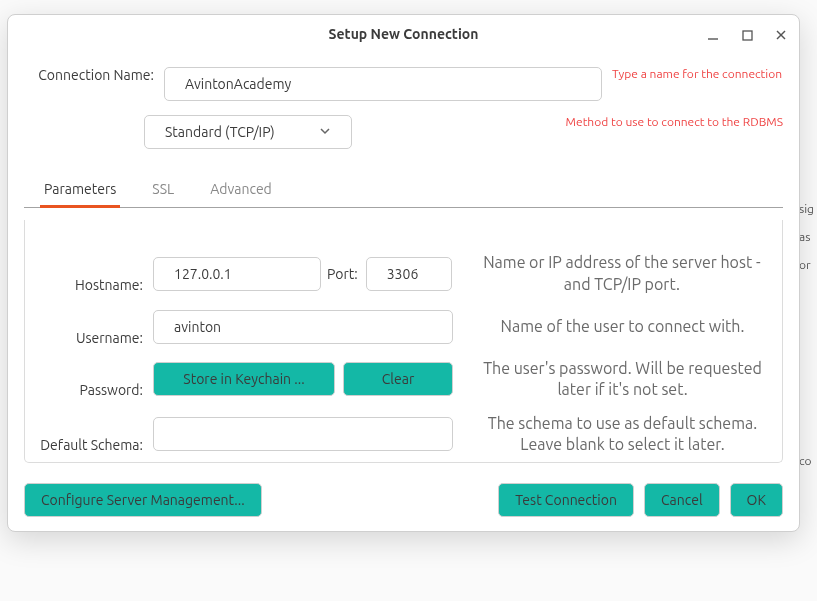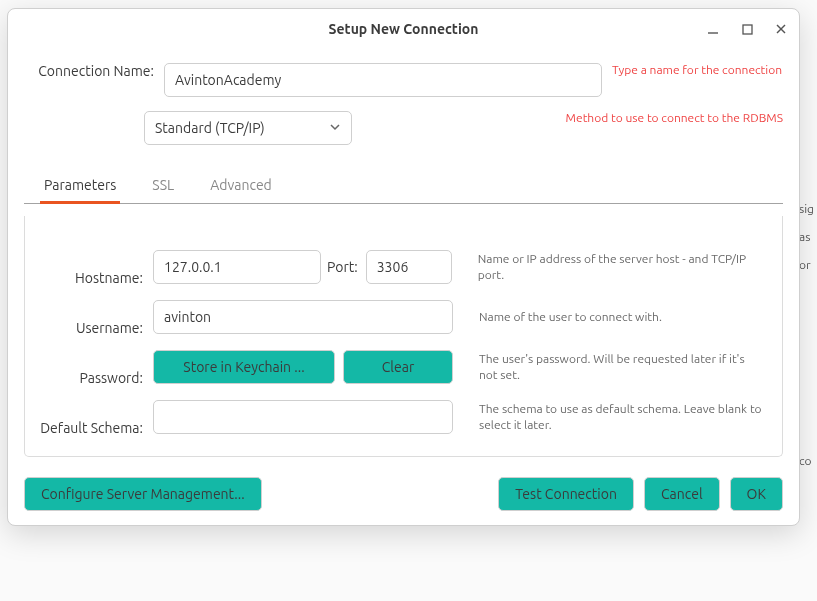--- a/index.html
+++ b/index.html
@@ -25,21 +25,21 @@
       color: #555;
       font-size: 12px;
       line-height: 28px;
       padding-top: 195px;
       overflow: hidden;
       pointer-events: none;
     }
     .dialog {
       position: absolute;
       left: 7px;
-      top: 8px;
+      top: 14px;
       width: 793px;
       height: 518px;
       background: #fff;
       border: 1px solid #cfcfcf;
       border-radius: 8px;
       box-shadow: 0 8px 30px rgba(0,0,0,0.15);
       display: flex;
       flex-direction: column;
     }
     .titlebar {
@@ -85,21 +85,21 @@
       padding-right: 10px;
     }
     .row-top .label { width: 140px; }
     .row-method .label { width: 140px; }
     .row-method { padding-top: 10px; padding-bottom: 10px; }
 
     input[type="text"], .select {
       height: 34px;
       border: 1px solid #cfcfcf;
       border-radius: 5px;
-      padding: 0 10px;
+      padding: 0 20px;
       font-size: 14px;
       color: #3b3b3b;
       background: #fff;
     }
     .conn-name { flex: 0 0 438px; }
     .hint {
       font-size: 12px;
       color: #ef4444;
       margin-left: 10px;
       flex: 1;
@@ -161,25 +161,26 @@
     }
     .hostname { width: 168px; }
     .port { width: 86px; }
     .portlabel {
       font-size: 14px;
       color: #3b3b3b;
       padding: 0 8px 0 6px;
     }
     .username, .schema { width: 300px; }
     .desc {
-      font-size: 12px;
+      font-size: 16px;
       color: #6a6a6a;
       margin-left: 26px;
       flex: 1;
       line-height: 1.35;
+      text-align: center;
     }
     .btn {
       height: 34px;
       border: 1px solid #cfcfcf;
       background: #14b8a6;
       border-radius: 5px;
       padding: 0 16px;
       font-size: 14px;
       color: #3b3b3b;
       cursor: pointer;

